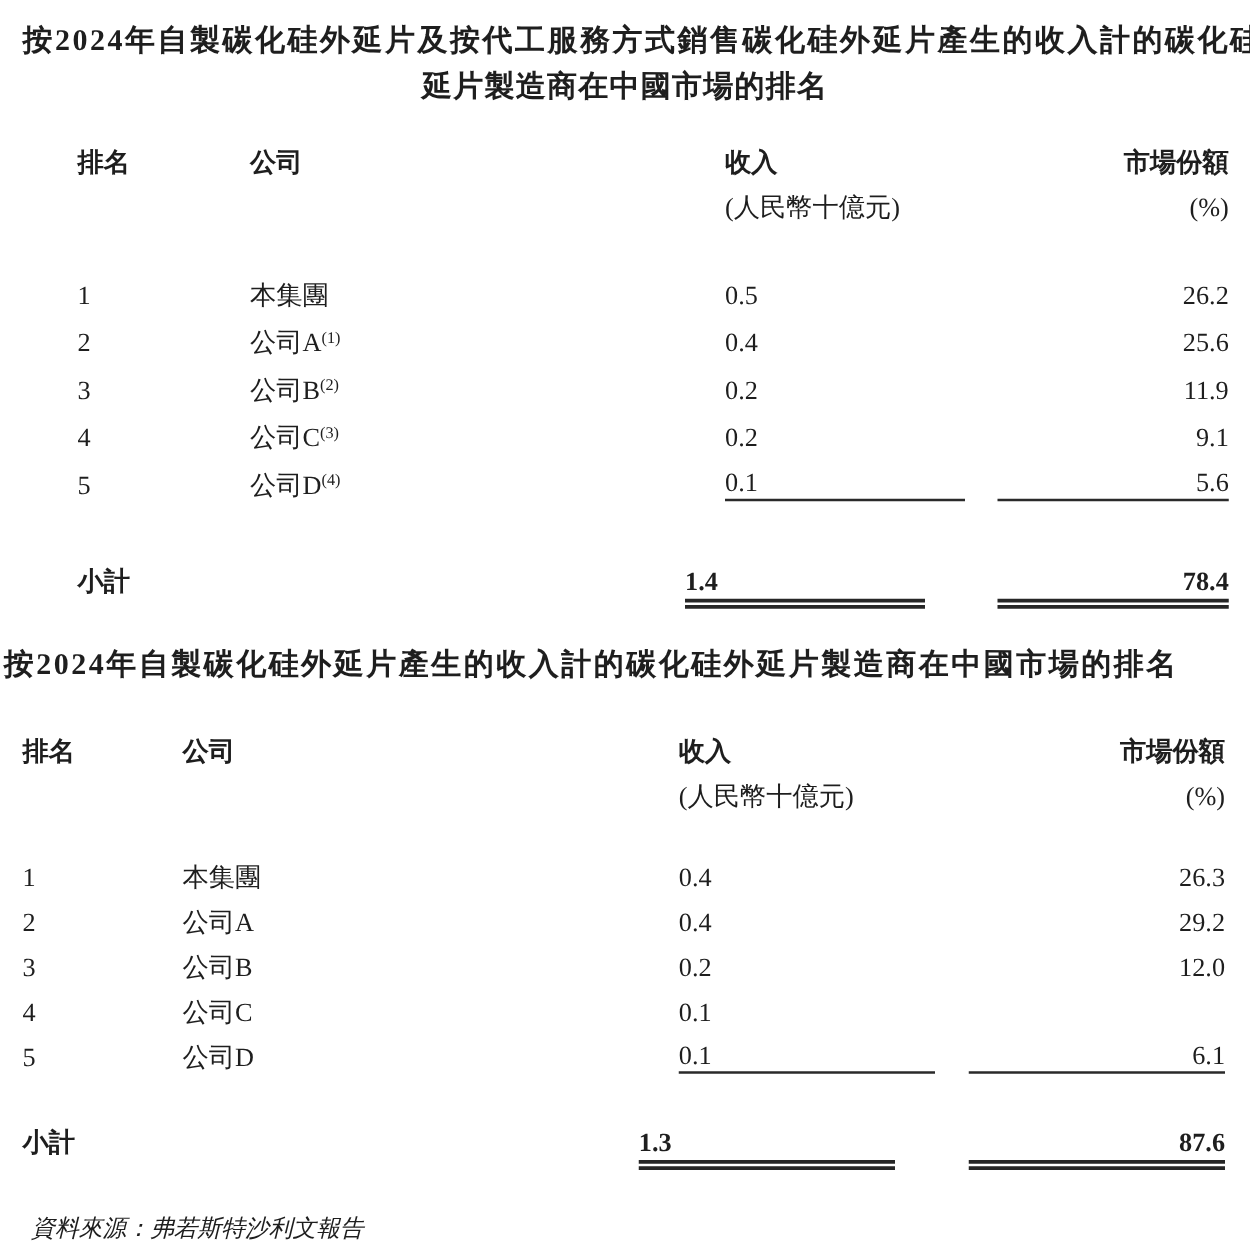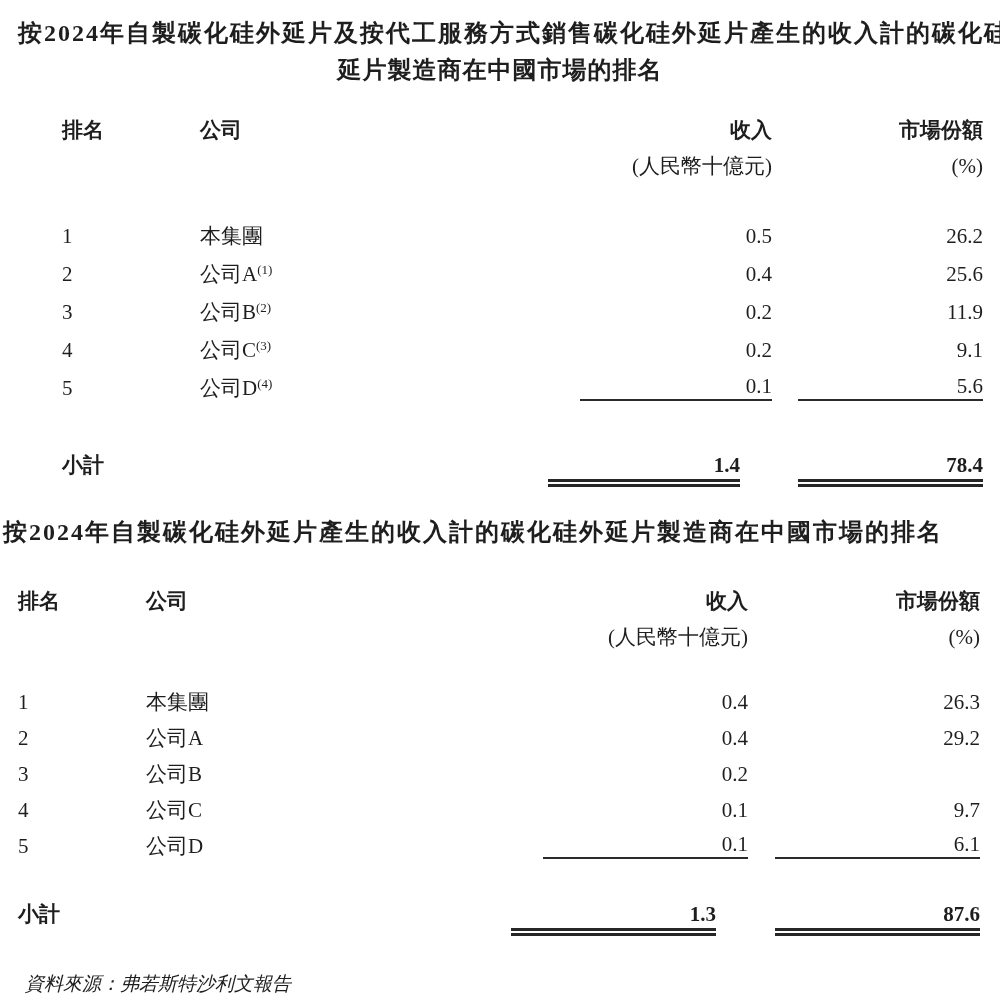--- a/index.html
+++ b/index.html
@@ -10,21 +10,21 @@
   .title1 { padding-top:15px; font-weight:bold; font-size:24px; }
   .title1 .l1 { padding-left:18px; letter-spacing:2px; line-height:37px; white-space:nowrap; }
   .title1 .l2 { text-align:center; letter-spacing:1px; line-height:37px; }
   .title2 { margin-top:30px; padding-left:3px; font-weight:bold; font-size:24px;
     letter-spacing:2px; line-height:30px; white-space:nowrap; }
 
   
   .t1 { display:grid; grid-template-columns:138px 1fr 192px 26px 185px; margin-left:62px; width:921px; }
   .t2 { display:grid; grid-template-columns:128px 1fr 205px 27px 205px; margin-left:18px; width:962px; }
   .c1 { grid-column:1; } .c2 { grid-column:2; }
-  .c3 { grid-column:3; text-align:right; } .c5 { grid-column:5; text-align:right; }
+  .c3 { grid-column:3; } .c5 { grid-column:5; text-align:right; }
 
   .headgroup1 { margin-top:23px; }
   .headgroup2 { margin-top:36px; }
   .thead { font-weight:bold; font-size:21px; line-height:36px; }
   .tsub  { font-size:21px; line-height:36px; }
 
   .rowgroup1 { margin-top:27px; }
   .rowgroup2 { margin-top:24px; }
   .row { font-size:21px; align-items:end; }
   .row { height:38px; }
@@ -129,26 +129,26 @@
     <div class="t2 row h36">
       <div class="cell c1">2</div>
       <div class="cell c2"><span>公司A</span></div>
       <div class="cell c3">0.4</div>
       <div class="cell c5">29.2</div>
     </div>
     <div class="t2 row h36">
       <div class="cell c1">3</div>
       <div class="cell c2"><span>公司B</span></div>
       <div class="cell c3">0.2</div>
+      <div class="cell c5">12.0</div>
     </div>
     <div class="t2 row h36">
       <div class="cell c1">4</div>
       <div class="cell c2"><span>公司C</span></div>
       <div class="cell c3">0.1</div>
-      <div class="cell c5">9.7</div>
     </div>
     <div class="t2 row h36">
       <div class="cell c1">5</div>
       <div class="cell c2"><span>公司D</span></div>
       <div class="cell c3 ul">0.1</div>
       <div class="cell c5 ul">6.1</div>
     </div>
   </div>
 
   <div class="t2 subtotal subtotal2">

